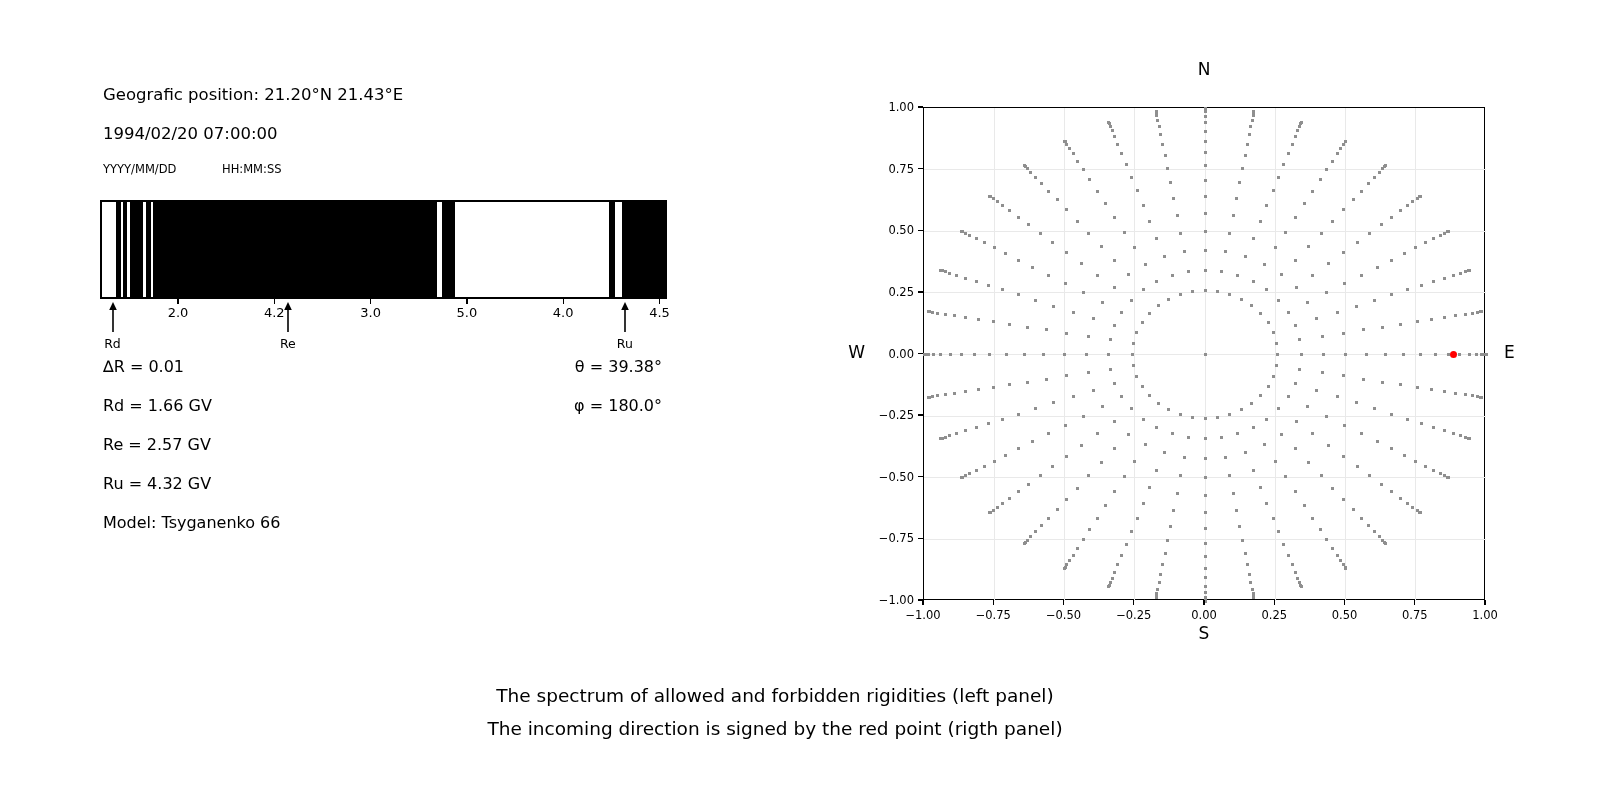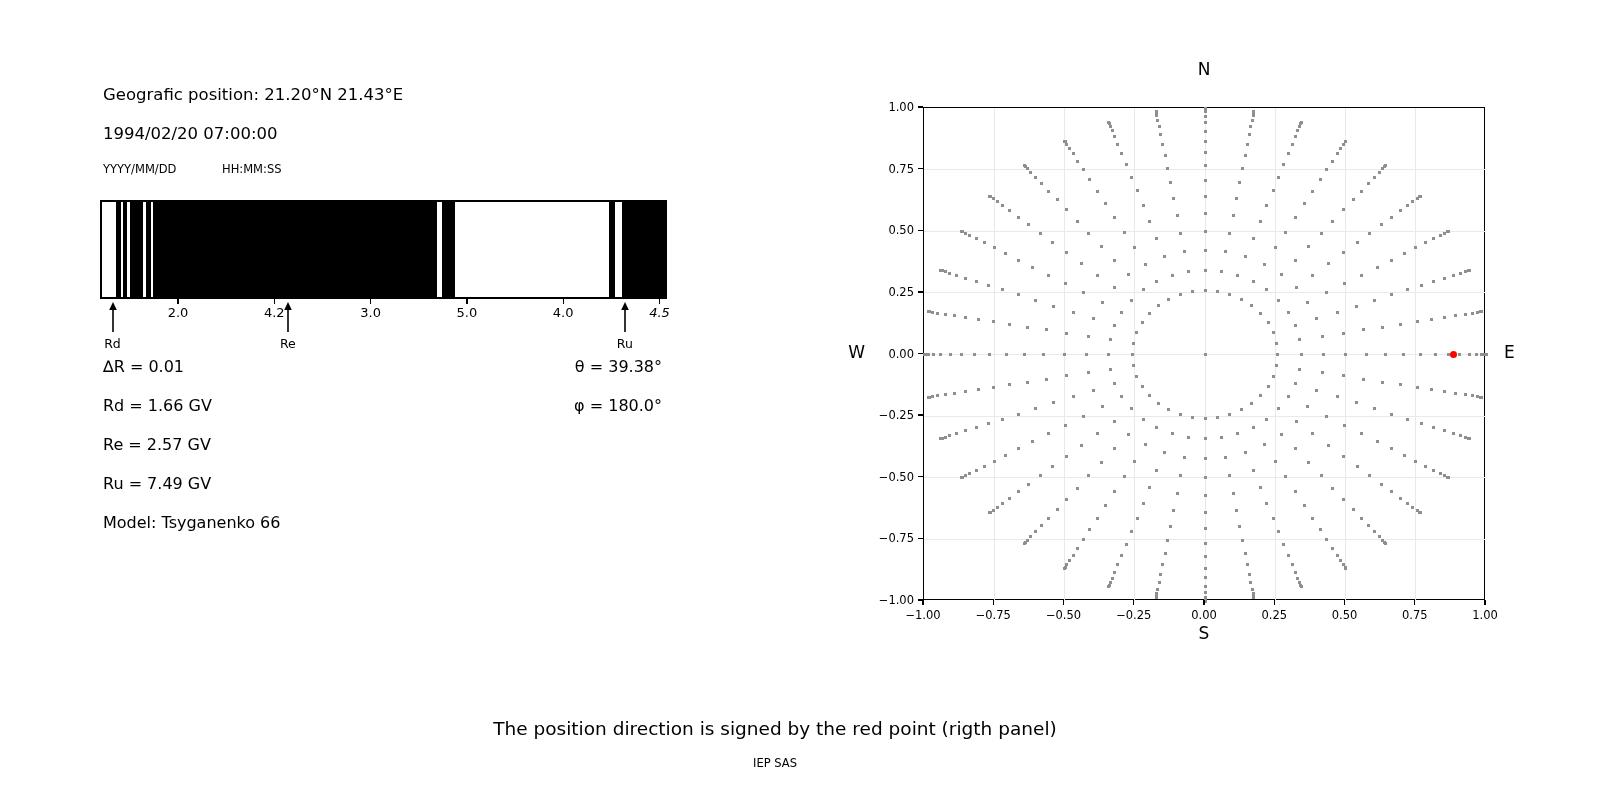--- a/index.html
+++ b/index.html
@@ -66,42 +66,42 @@
       <div class="xticklab" style="left: 156px; top: 305px;">2.0</div>
       <div class="xtick" style="left: 273.6px; top: 299px;"></div>
       <div class="xticklab" style="left: 252.3px; top: 305px;">4.2</div>
       <div class="xtick" style="left: 369.9px; top: 299px;"></div>
       <div class="xticklab" style="left: 348.6px; top: 305px;">3.0</div>
       <div class="xtick" style="left: 466.2px; top: 299px;"></div>
       <div class="xticklab" style="left: 444.9px; top: 305px;">5.0</div>
       <div class="xtick" style="left: 562.5px; top: 299px;"></div>
       <div class="xticklab" style="left: 541.2px; top: 305px;">4.0</div>
       <div class="xtick" style="left: 658.8px; top: 299px;"></div>
-      <div class="xticklab" style="left: 637.5px; top: 305px; font-style: italic;">4.5</div>
+      <div class="xticklab" style="left: 637.5px; top: 305px;">4.5</div>
       <svg width="18" height="32" class="marker-arrow" style="left: 103.5px; top: 302px; position: absolute;">
         <polygon points="9,0 5.2,8 12.8,8" fill="#000"></polygon>
         <line x1="9" y1="6" x2="9" y2="30" stroke="#000" stroke-width="1.6"></line>
       </svg>
       <div class="marker-lab" style="left: 92.5px; top: 336px;">Rd</div>
       <svg width="18" height="32" class="marker-arrow" style="left: 278.8px; top: 302px; position: absolute;">
         <polygon points="9,0 5.2,8 12.8,8" fill="#000"></polygon>
         <line x1="9" y1="6" x2="9" y2="30" stroke="#000" stroke-width="1.6"></line>
       </svg>
       <div class="marker-lab" style="left: 267.8px; top: 336px;">Re</div>
       <svg width="18" height="32" class="marker-arrow" style="left: 615.8px; top: 302px; position: absolute;">
         <polygon points="9,0 5.2,8 12.8,8" fill="#000"></polygon>
         <line x1="9" y1="6" x2="9" y2="30" stroke="#000" stroke-width="1.6"></line>
       </svg>
       <div class="marker-lab" style="left: 604.8px; top: 336px;">Ru</div>
     </div>
 
   <div class="t param p0">∆R = 0.01</div>
   <div class="t param p1">Rd = 1.66 GV</div>
   <div class="t param p2">Re = 2.57 GV</div>
-  <div class="t param p3">Ru = 7.49 GV</div>
+  <div class="t param p3">Ru = 4.32 GV</div>
   <div class="t param p4">Model: Tsyganenko 66</div>
   <div class="t param param-r p0">θ = 39.38°</div>
   <div class="t param param-r p1">φ = 180.0°</div>
 
   <div id="dirplot">
       <div class="gridline" style="left: 69.8px; top: 0px; width: 1px; height: 493px;"></div>
       <div class="gridline" style="left: 0px; top: 430.9px; width: 562px; height: 1px;"></div>
       <div class="gridline" style="left: 140px; top: 0px; width: 1px; height: 493px;"></div>
       <div class="gridline" style="left: 0px; top: 369.3px; width: 562px; height: 1px;"></div>
       <div class="gridline" style="left: 210.3px; top: 0px; width: 1px; height: 493px;"></div>
@@ -729,16 +729,16 @@
       <div class="ytick" style="left: 918px; top: 106.3px;"></div>
       <div class="yticklab" style="left: 870px; top: 100px;">1.00</div>
       <div class="xtick2" style="left: 1484.3px; top: 600px;"></div>
       <div class="xticklab2" style="left: 1460px; top: 608px;">1.00</div>
     </div>
   <div class="t cardinal card-n">N</div>
   <div class="t cardinal card-s">S</div>
   <div class="t cardinal card-w">W</div>
   <div class="t cardinal card-e">E</div>
 
-  <div class="t cap cap2">The position direction is signed by the red point (rigth panel)</div>
-  <div class="t credit">IEP SAS</div>
+  <div class="t cap cap1">The spectrum of allowed and forbidden rigidities (left panel)</div>
+  <div class="t cap cap2">The incoming direction is signed by the red point (rigth panel)</div>
 
 </div>
 
 </body></html>

